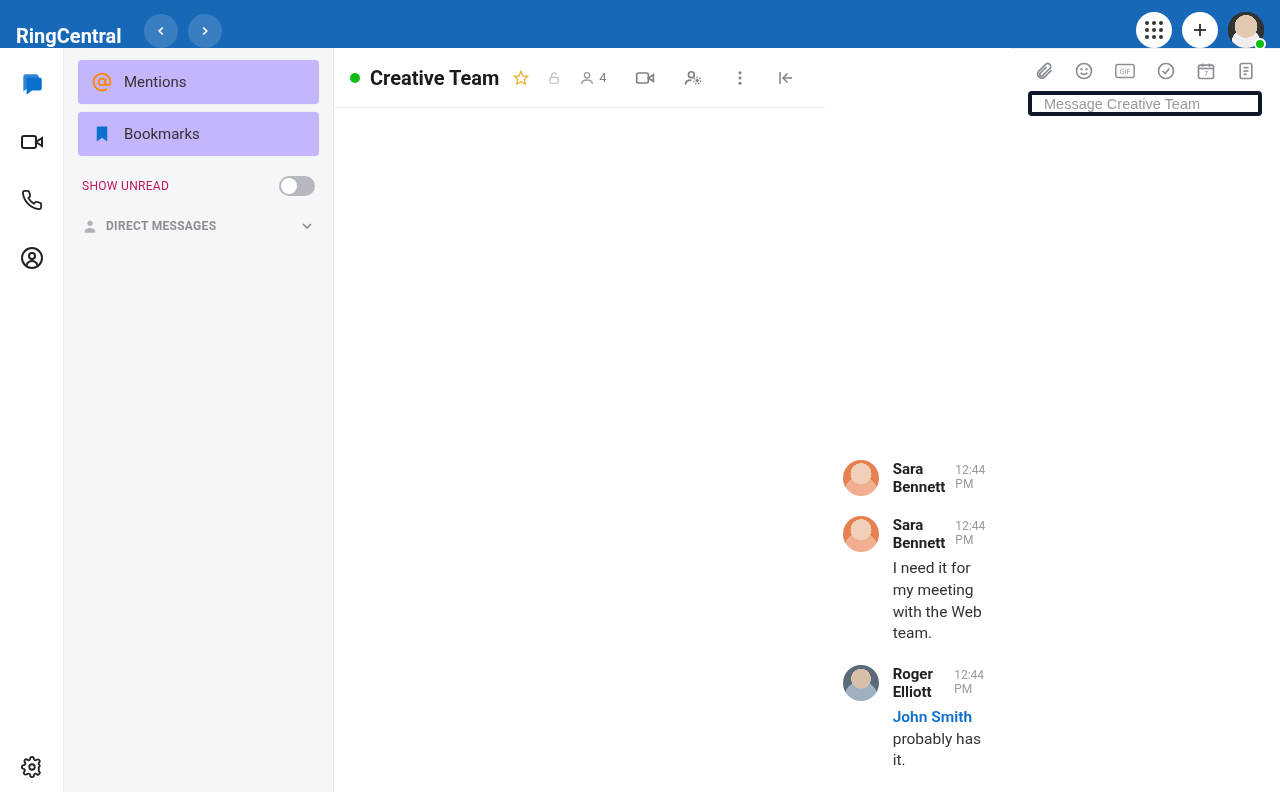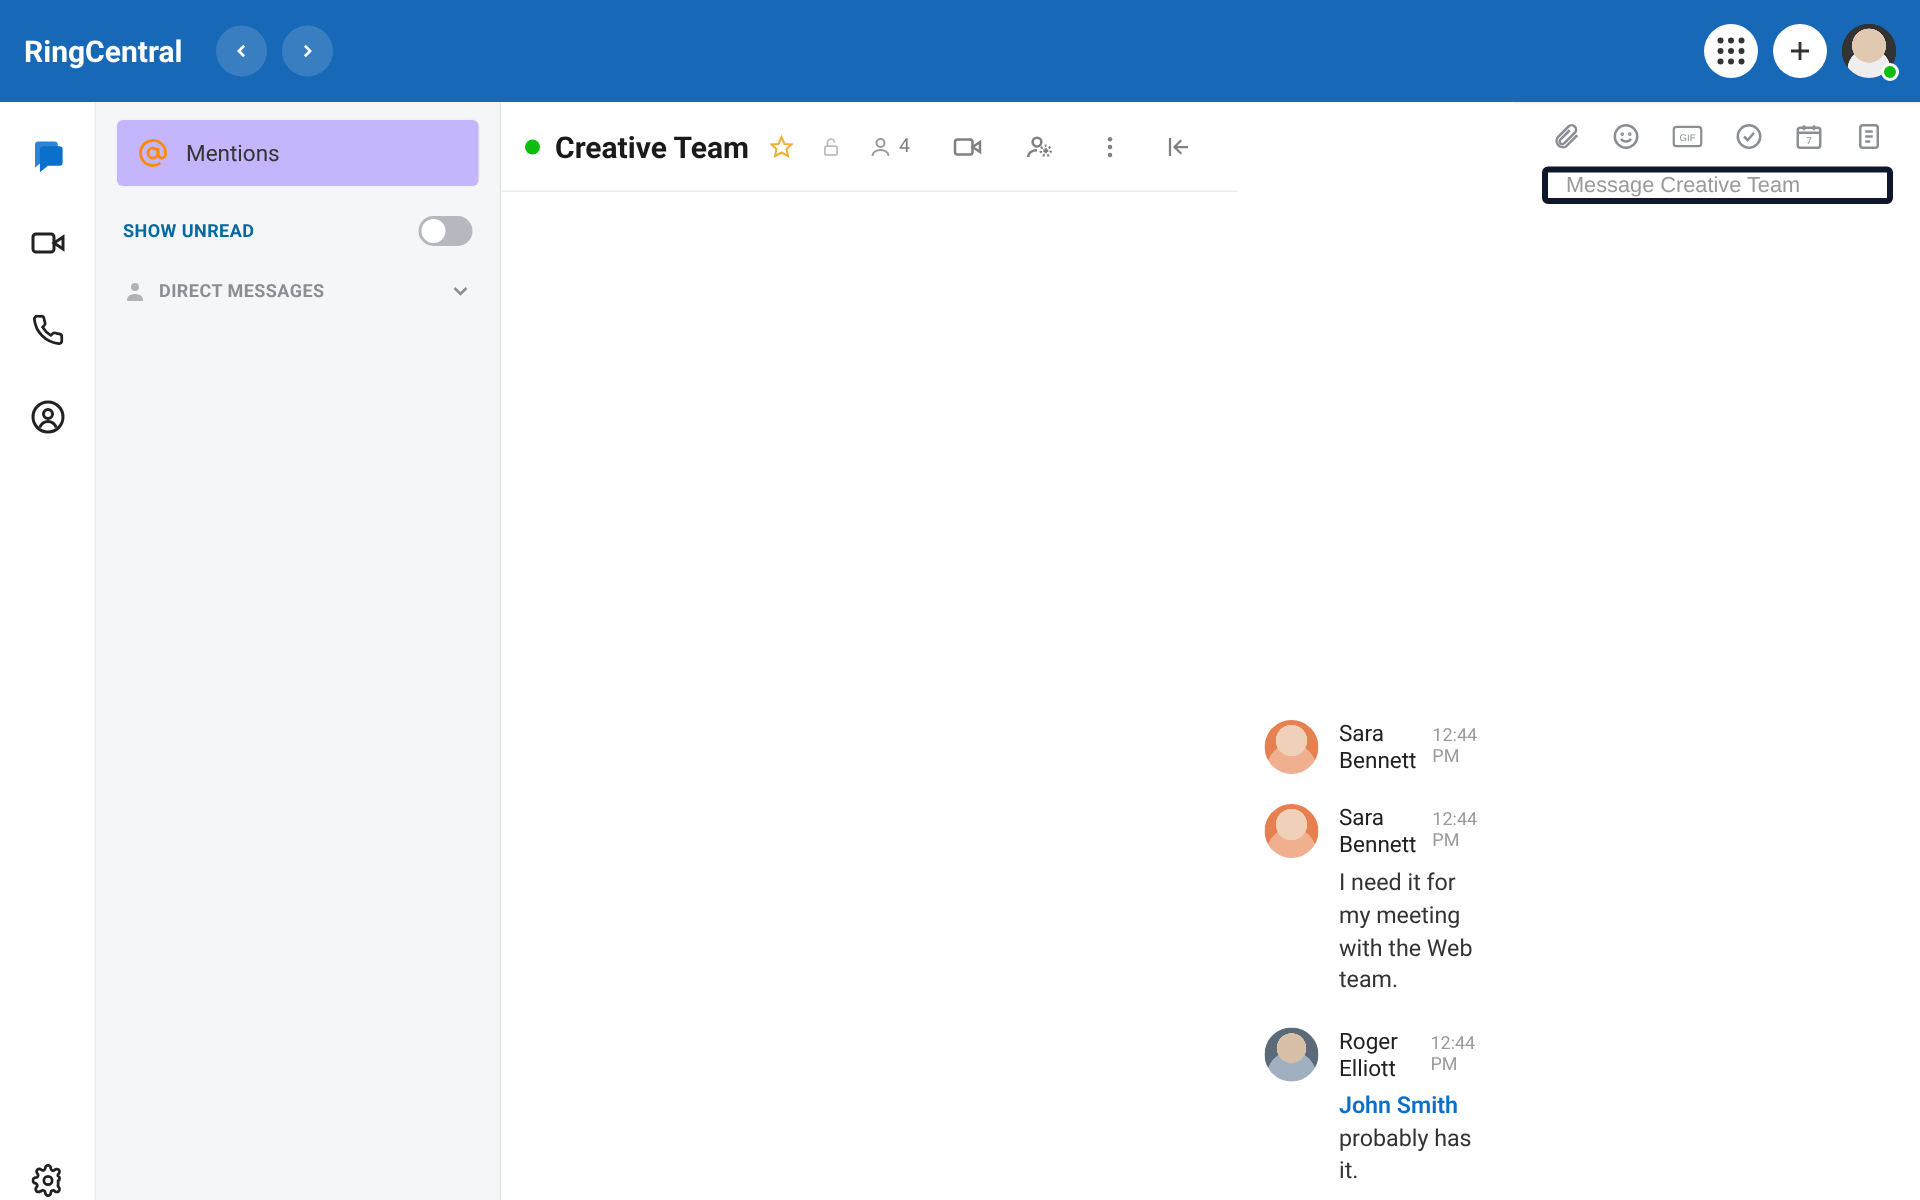--- a/index.html
+++ b/index.html
@@ -1,19 +1,19 @@
 <!DOCTYPE html>
 <html><head>
 <meta charset="utf-8">
 <style>
   * { box-sizing: border-box; margin: 0; padding: 0; }
   body { font-family: -apple-system, BlinkMacSystemFont, "Segoe UI", Roboto, Helvetica, Arial, sans-serif; width: 1280px; height: 800px; overflow: hidden; background: #fff; color: #212121; }
   
   
-  .topbar { height: 68px; background: #1868b8; display: flex; align-items: center; padding: 0 16px; gap: 10px; }
+  .topbar { height: 48px; background: #1868b8; display: flex; align-items: flex-end; padding: 0 16px; gap: 10px; }
   .brand { color: #fff; font-weight: 700; font-size: 20px; margin-right: 12px; }
   .nav-btn { width: 34px; height: 34px; border-radius: 50%; background: rgba(255,255,255,0.15); display: flex; align-items: center; justify-content: center; color: #fff; cursor: pointer; }
   .search-wrap { flex: 0 0 460px; height: 36px; background: rgba(255,255,255,0.15); border-radius: 18px; display: flex; align-items: center; padding: 0 14px; gap: 10px; margin-left: 6px; }
   .search-wrap input { background: transparent; border: none; outline: none; color: #fff; font-size: 15px; width: 100%; }
   .search-wrap input::placeholder { color: rgba(255,255,255,0.75); }
   .topbar-spacer { flex: 1; }
   .top-right-btn { width: 36px; height: 36px; border-radius: 50%; background: #fff; display: flex; align-items: center; justify-content: center; cursor: pointer; position: relative; }
   .avatar-btn { width: 36px; height: 36px; border-radius: 50%; background: #2a2a2a; position: relative; cursor: pointer; overflow: visible; }
   .avatar-face { position: absolute; inset: 0; border-radius: 50%; background: radial-gradient(circle at 50% 40%, #e0c9b0 0 40%, transparent 41%), radial-gradient(circle at 50% 85%, #eee 0 40%, transparent 41%), #333; }
   .presence { position: absolute; right: -2px; bottom: -2px; width: 12px; height: 12px; border-radius: 50%; background: #0dbd0d; border: 2px solid #fff; }
@@ -27,21 +27,21 @@
   .rail-item.active { color: #0b6fcc; }
   .rail-spacer { flex: 1; }
   .rail-bottom { padding-bottom: 18px; }
   
   
   .sidebar { width: 270px; background: #f5f6f8; border-right: 1px solid #e6e6e6; padding: 10px 8px; display: flex; flex-direction: column; gap: 4px; }
   .side-card { background: #c4b5fd; border-radius: 4px; height: 44px; display: flex; align-items: center; padding: 0 14px; gap: 12px; cursor: pointer; box-shadow: 0 0 0 1px rgba(0,0,0,0.02); margin: 2px 6px; }
   .side-card-icon { width: 20px; display: flex; justify-content: center; }
   .side-card-label { font-size: 15px; color: #333; }
   .unread-row { display: flex; align-items: center; justify-content: space-between; padding: 14px 10px 8px 10px; }
-  .unread-label { font-size: 12px; font-weight: 700; color: #0369a1; letter-spacing: 0.3px; }
+  .unread-label { font-size: 12px; font-weight: 400; color: #be185d; letter-spacing: 0.3px; }
   .toggle { width: 36px; height: 20px; background: #b5b9bf; border-radius: 10px; position: relative; cursor: pointer; }
   .toggle-thumb { position: absolute; left: 2px; top: 2px; width: 16px; height: 16px; background: #fff; border-radius: 50%; }
   .section { display: flex; align-items: center; padding: 10px 10px; color: #8b8f95; cursor: pointer; gap: 8px; }
   .section-label { font-size: 12px; font-weight: 700; letter-spacing: 0.3px; flex: 1; }
   .section svg { flex-shrink: 0; }
   
   
   .chat { flex: 1; display: flex; }
   .chat-header { height: 60px; border-bottom: 1px solid #eee; display: flex; align-items: center; padding: 0 16px; gap: 10px; }
   .team-dot { width: 10px; height: 10px; border-radius: 50%; background: #0dbd0d; }
@@ -51,21 +51,21 @@
   .hdr-spacer { flex: 1; }
   .hdr-right { display: flex; gap: 20px; align-items: center; color: #808080; padding-right: 10px; }
   
   .messages { flex: 1; overflow-y: auto; padding: 0 18px 10px 18px; display: flex; flex-direction: column; justify-content: flex-end; }
   .msg { display: flex; gap: 14px; padding: 10px 0; }
   .msg-avatar { width: 36px; height: 36px; border-radius: 50%; flex-shrink: 0; background: #ddd; }
   .msg-avatar.sara { background: radial-gradient(circle at 50% 38%, #f0d0b8 0 36%, transparent 37%), radial-gradient(circle at 50% 90%, #f0b090 0 44%, transparent 45%), linear-gradient(#e68050,#e68050); }
   .msg-avatar.roger { background: radial-gradient(circle at 50% 38%, #d8c0a8 0 34%, transparent 35%), radial-gradient(circle at 50% 90%, #a0b0c0 0 44%, transparent 45%), linear-gradient(#5a6a78,#5a6a78); }
   .msg-body { flex: 1; }
   .msg-head { display: flex; align-items: baseline; }
-  .msg-author { font-weight: 400; font-size: 15px; color: #212121; }
+  .msg-author { font-weight: 700; font-size: 15px; color: #212121; }
   .msg-time { margin-left: auto; font-size: 12px; color: #9a9a9a; }
   .msg-text { font-size: 15.5px; color: #333; margin-top: 6px; line-height: 1.4; }
   .mention { color: #0b6fcc; font-weight: 600; }
   
   .composer { border-top: 1px solid #eee; padding: 8px 18px 18px 18px; }
   .composer-icons { display: flex; gap: 20px; padding: 4px 6px 10px 6px; color: #8a8f95; }
   .composer-icons > div { cursor: pointer; display:flex; align-items:center; }
   .compose-input { width: 100%; height: 25px; border: 4px solid #0f172a; border-radius: 4px; padding: 0 12px; font-size: 14.5px; outline: none; }
   .compose-input::placeholder { color: #9a9a9a; }
   
@@ -151,20 +151,28 @@
 
   <div class="sidebar">
     <div class="side-card">
       <div class="side-card-icon">
         <svg width="20" height="20" viewBox="0 0 24 24" fill="none" stroke="#ff8800" stroke-width="2.2">
             <circle cx="12" cy="12" r="4"></circle>
             <path d="M16 8v5a3 3 0 0 0 6 0v-1a10 10 0 1 0-4 8"></path>
           </svg>
       </div>
       <span class="side-card-label">Mentions</span>
+    </div>
+    <div class="side-card">
+      <div class="side-card-icon">
+        <svg width="18" height="18" viewBox="0 0 24 24" fill="#0b6fcc">
+            <path d="M6 2h12a1 1 0 0 1 1 1v19l-7-5-7 5V3a1 1 0 0 1 1-1z"></path>
+          </svg>
+      </div>
+      <span class="side-card-label">Bookmarks</span>
     </div>
     <div class="unread-row">
       <span class="unread-label">SHOW UNREAD</span>
       <div class="toggle">
         <div class="toggle-thumb"></div>
       </div>
     </div>
     <div class="section">
       <svg width="16" height="16" viewBox="0 0 24 24" fill="#b0b4ba">
           <circle cx="12" cy="8" r="4"></circle>

